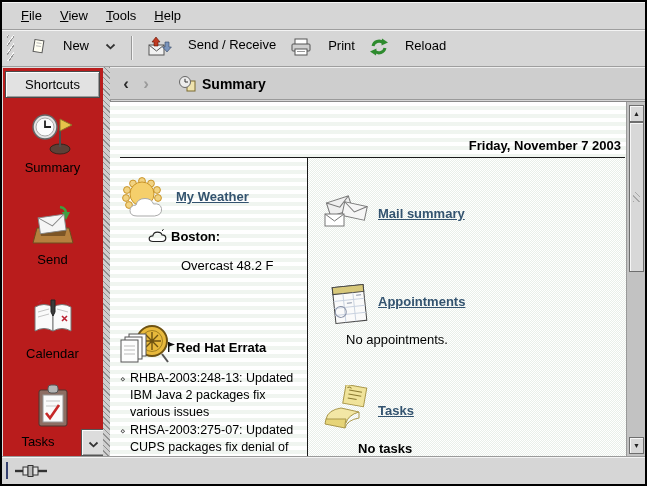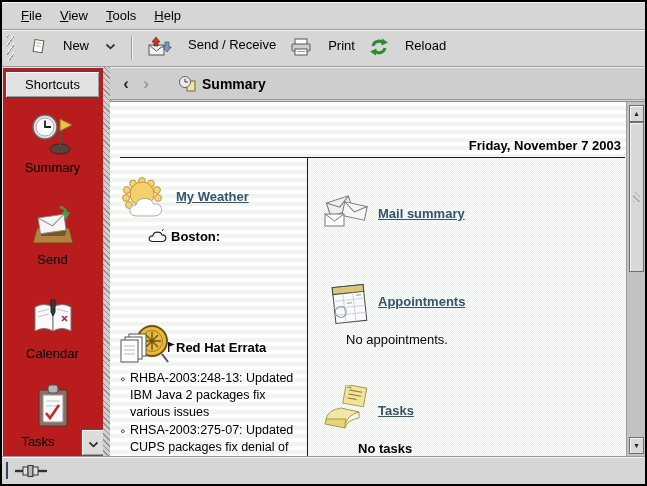--- a/index.html
+++ b/index.html
@@ -279,20 +279,21 @@
             </svg>
           </div>
           <div class="abs" style="left:66px;top:85px"><span class="s-link">My Weather</span></div>
           <div class="abs" style="left:38px;top:127px">
             <svg width="20" height="15" viewBox="0 0 20 15">
               <path d="M5 12.5 q-3.8 0 -3.8 -2.8 q0 -2.8 3.6 -2.8 q0.8 -3.8 4.6 -3.8 q3.8 0 4.6 2.8 q3.8 0 3.8 3.2 q0 3.4 -3.8 3.4 Z" fill="none" stroke="#222" stroke-width="1.2"></path>
               <path d="M14 2 q2 -1.5 1 -2" stroke="#222" fill="none"></path>
             </svg>
           </div>
           <div class="abs plain bold" style="left:61px;top:127px">Boston:</div>
+          <div class="abs plain" style="left:71px;top:156px">Overcast 48.2 F</div>
 
           <div class="abs" style="left:8px;top:220px">
             <svg width="54" height="52" viewBox="0 0 54 52">
               <circle cx="34" cy="19" r="15" fill="#e8b93c" stroke="#6e5210" stroke-width="2"></circle>
               <circle cx="34" cy="19" r="10.5" fill="none" stroke="#a3801f"></circle>
               <path d="M34 10 v18 M25 19 h18 M28 13 l12 12 M40 13 l-12 12" stroke="#6e5210" stroke-width="1.4"></path>
               <path d="M44 32 l6 8" stroke="#555" stroke-width="2"></path>
               <g>
                 <rect x="11" y="12" width="17" height="22" fill="#fdfdfd" stroke="#555"></rect>
                 <rect x="7" y="15" width="17" height="22" fill="#fdfdfd" stroke="#555"></rect>

